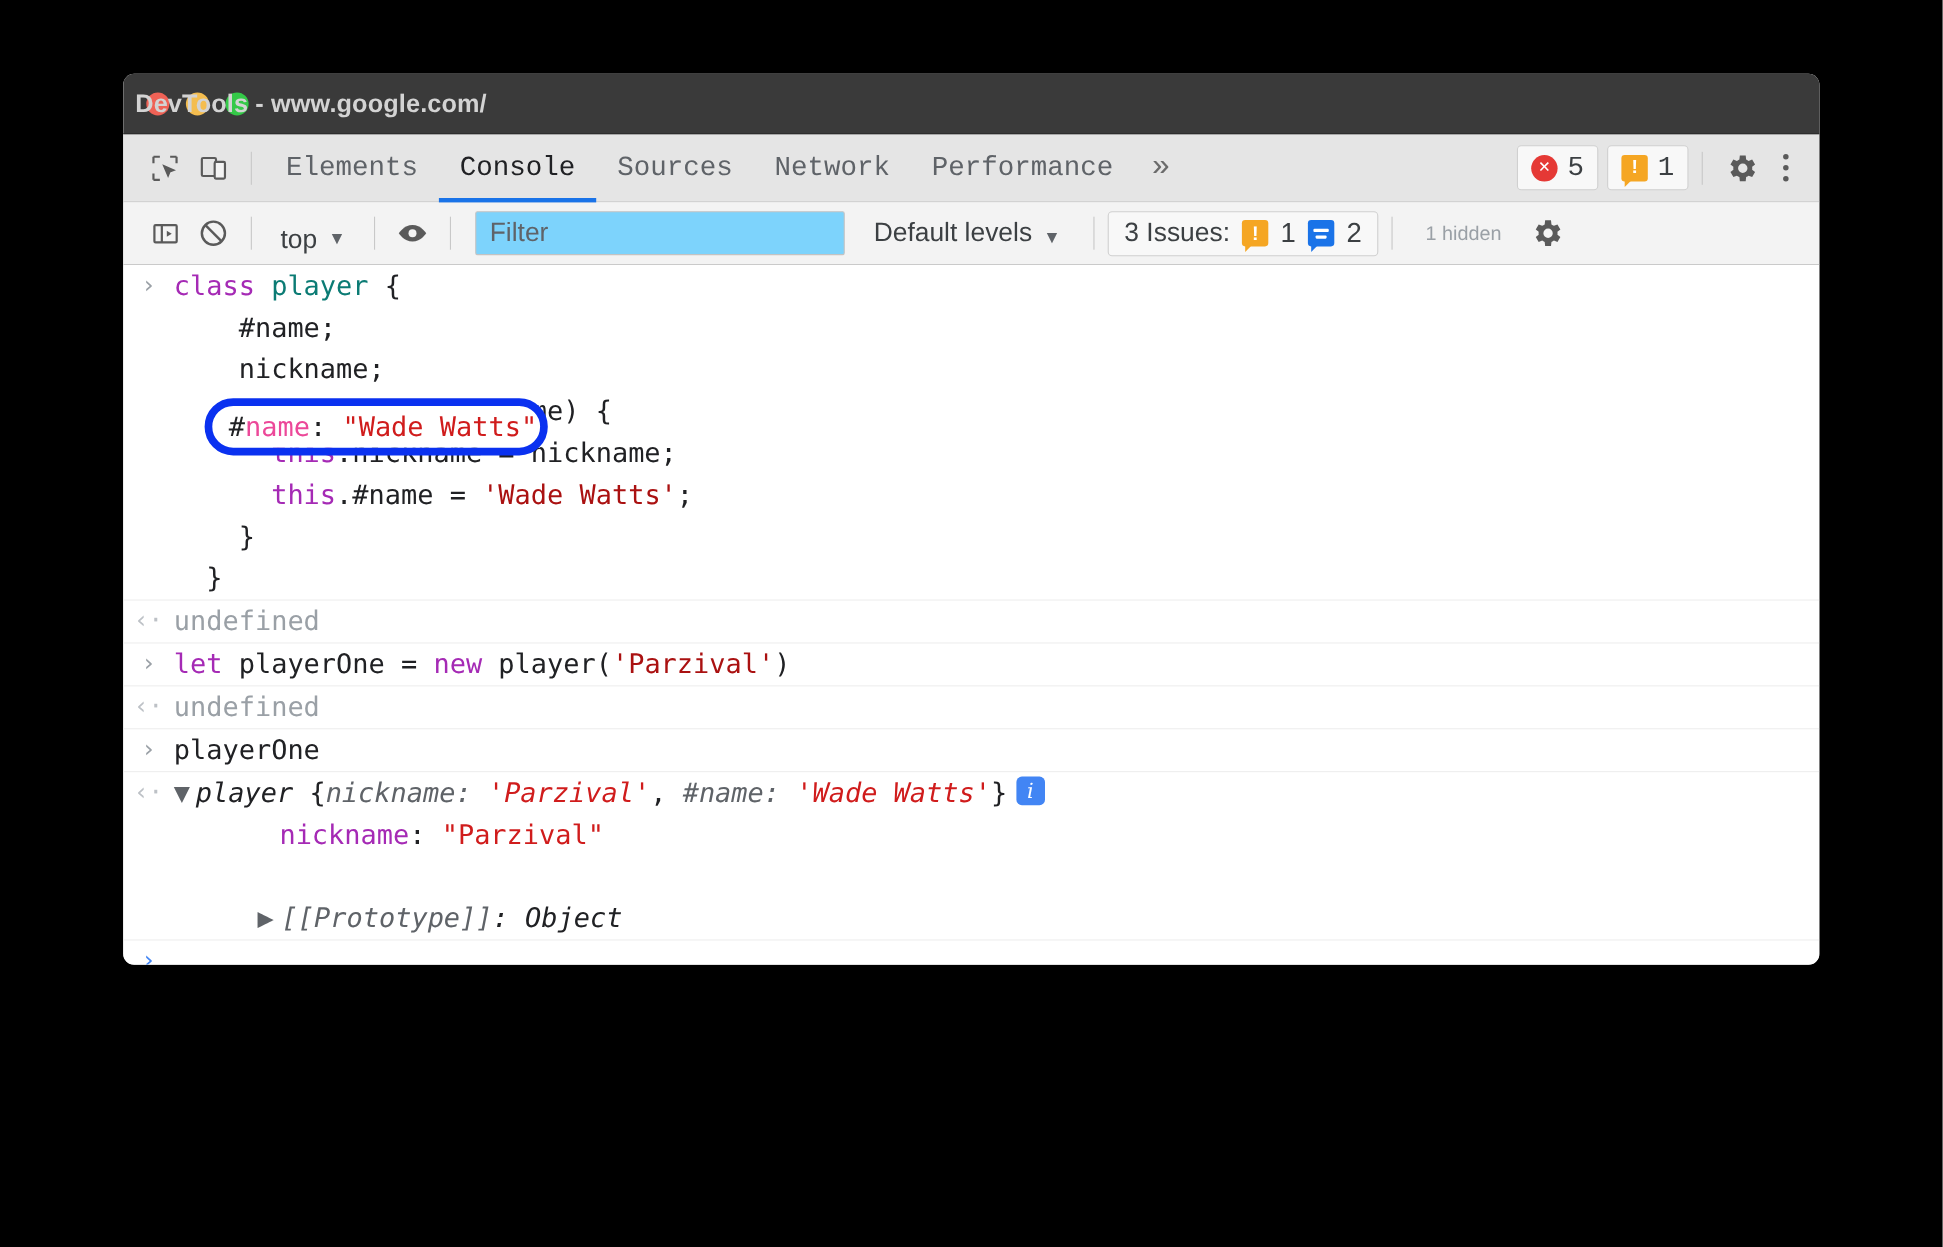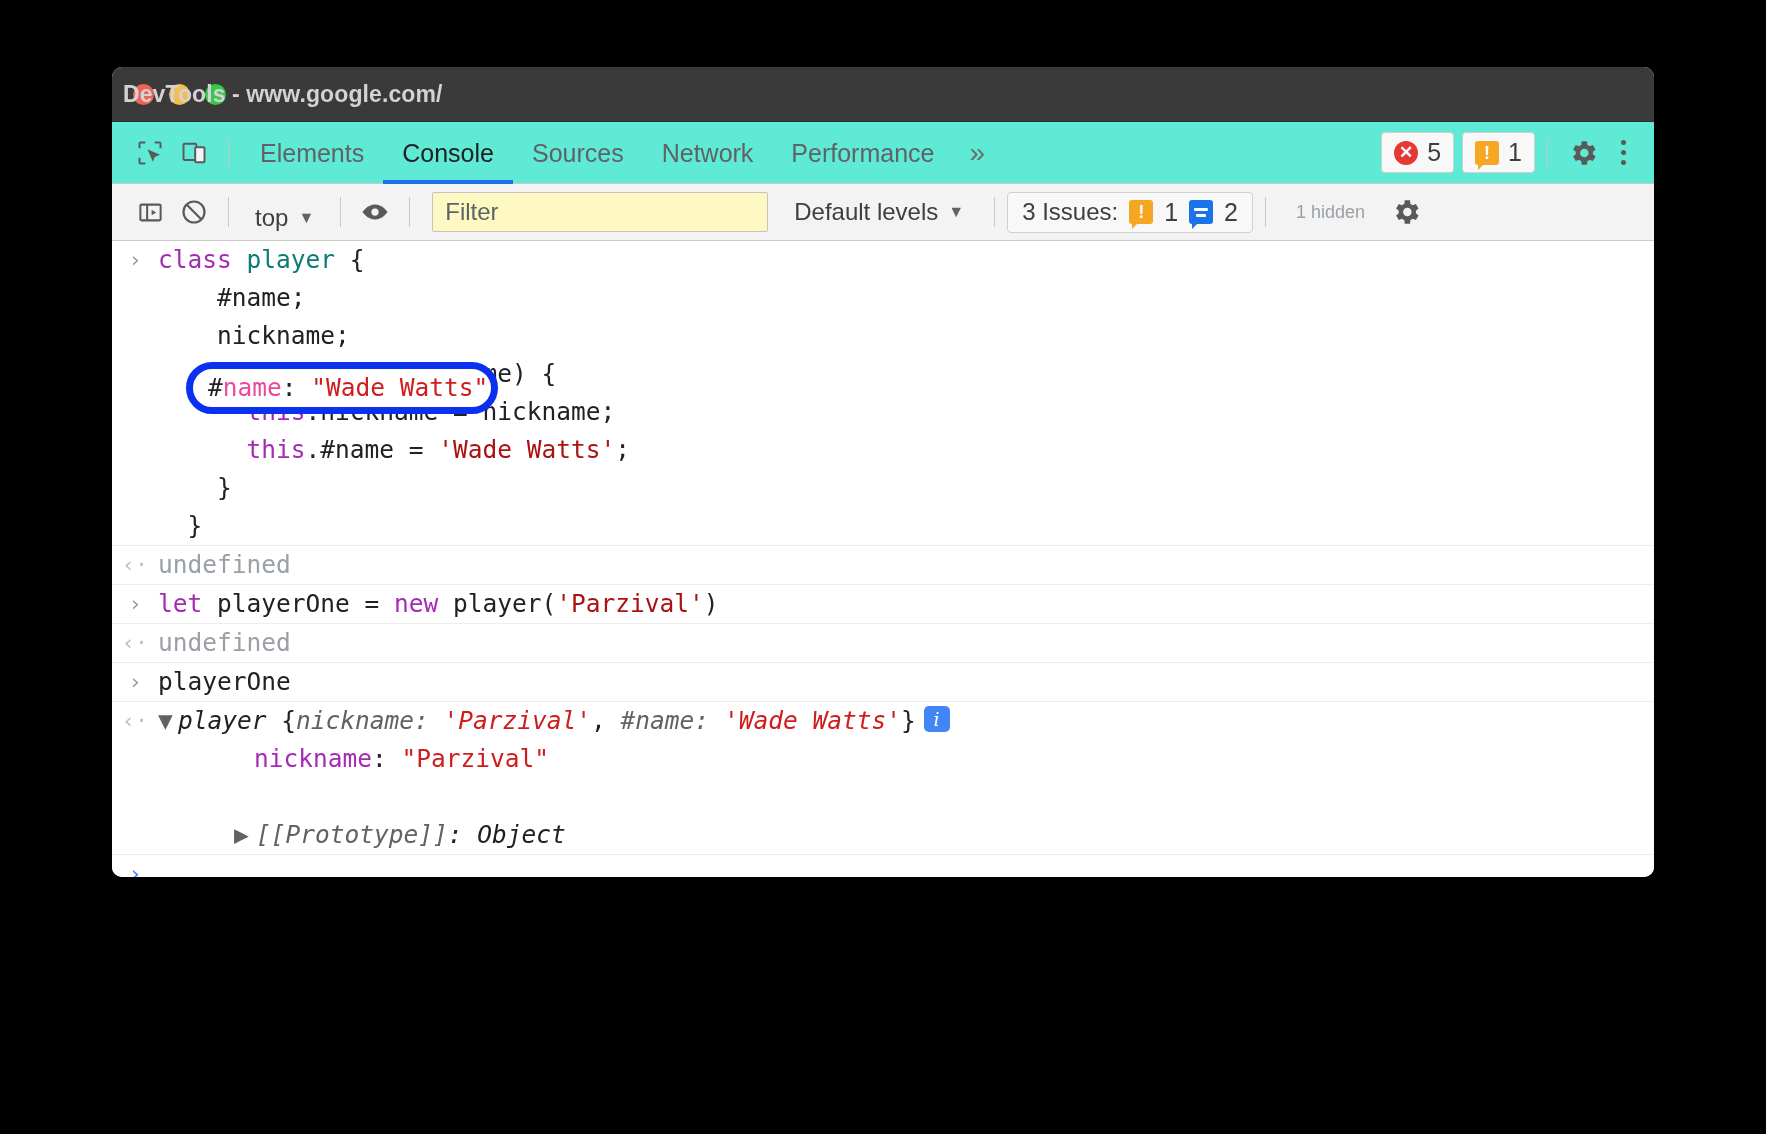--- a/index.html
+++ b/index.html
@@ -47,26 +47,27 @@
     font-size: 23px;
     font-weight: bold;
     letter-spacing: 0.1px;
     pointer-events: none;
     padding-left: 11px;
   }
 
   
   #tabbar {
     height: 62px;
-    background: #5eead4;
+    background: #e5e5e5;
     border-bottom: 1px solid #cacaca;
     display: flex;
     align-items: center;
     padding: 0 14px 0 16px;
     gap: 0;
+    font-family: Liberation Mono, monospace;
   }
   .tb-icon {
     width: 44px; height: 44px;
     display: flex; align-items: center; justify-content: center;
     color: #5a5a5a;
     flex: none;
   }
   .vsep { width: 1px; height: 30px; background: #c8c8c8; margin: 0 12px; flex: none; }
 
   .tab {
@@ -170,31 +171,31 @@
     font-size: 24px; color: #3c4043;
     display: flex; align-items: center; gap: 10px;
     padding: 0 14px; flex: none; white-space: nowrap; margin-top: 12px;
   }
   .caret { font-size: 16px; color: #5f6368; }
   #filter-input {
     flex: 0 0 290px;
     height: 40px;
     border: 1px solid #c3c3c3;
     border-radius: 2px;
-    background: #fef9c3;
+    background: #7dd3fc;
     font-size: 24px;
     color: #5f6368;
     padding: 0 12px;
     font-family: "Liberation Sans", sans-serif;
     margin-left: 10px;
   }
   #filter-input::placeholder { color: #5f6368; opacity: 1; }
   .levels {
     font-size: 24px; color: #3c4043;
-    display:flex; align-items:center; gap:10px;
+    display:flex; align-items:flex-end; gap:10px;
     padding: 0 18px; white-space: nowrap; flex:none;
     margin-left: 8px;
   }
   .issues-box {
     display:flex; align-items:center; gap: 11px;
     border: 1px solid #d0d0d0;
     border-radius: 4px;
     padding: 5px 14px;
     background: #f8f8f8;
     flex: none;

